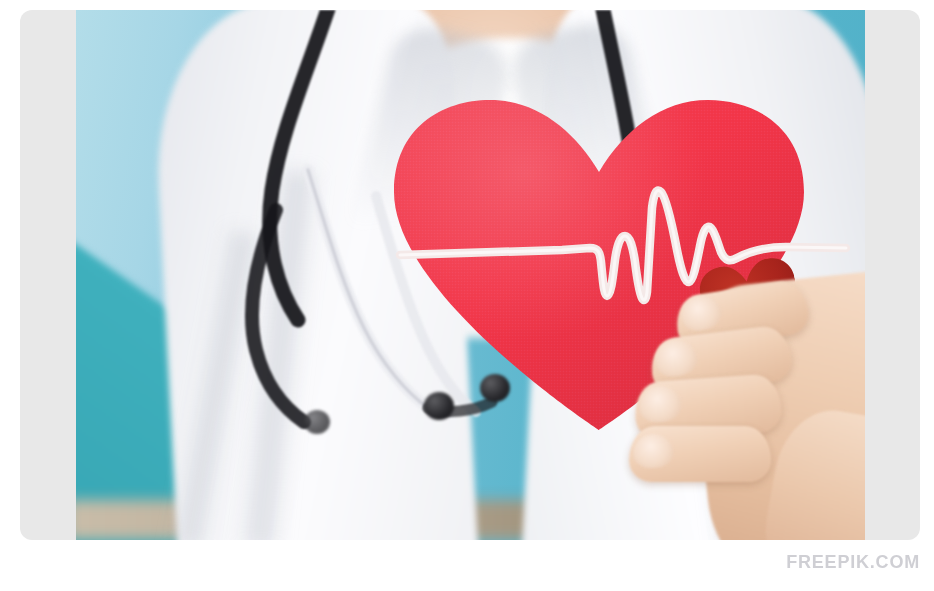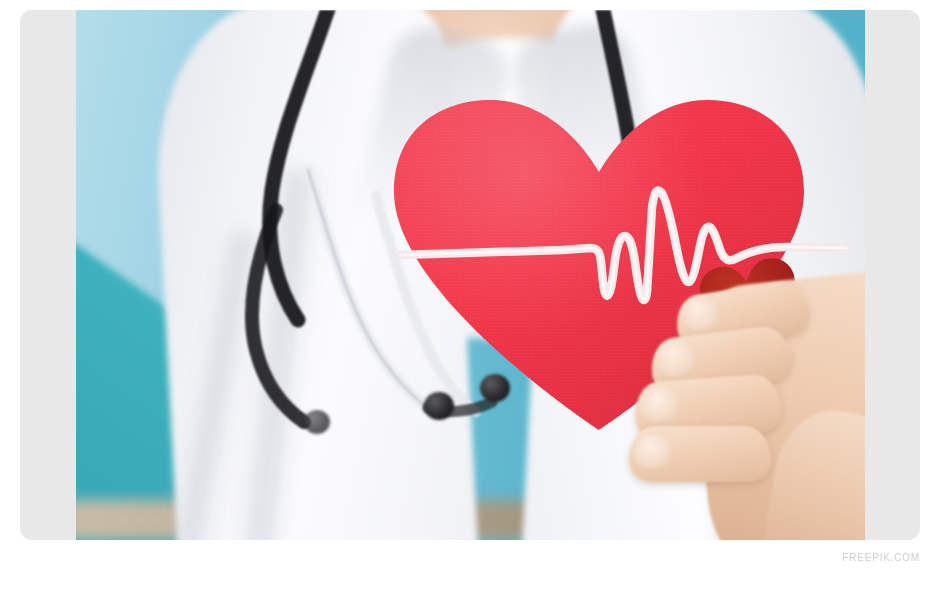--- a/index.html
+++ b/index.html
@@ -258,22 +258,22 @@
     position: absolute;
     left: 0; top: 540px;
     width: 934px; height: 51px;
     background: #ffffff;
   }
   #watermark {
     position: absolute;
     right: 14px;
     top: 12px;
     font-family: "Liberation Sans", sans-serif;
-    font-size: 10px;
-    font-weight: normal;
+    font-size: 18px;
+    font-weight: bold;
     letter-spacing: .8px;
     color: #cfcfd4;
     white-space: nowrap;
   }
 </style>
 </head>
 <body>
 
 <div id="root">
 

